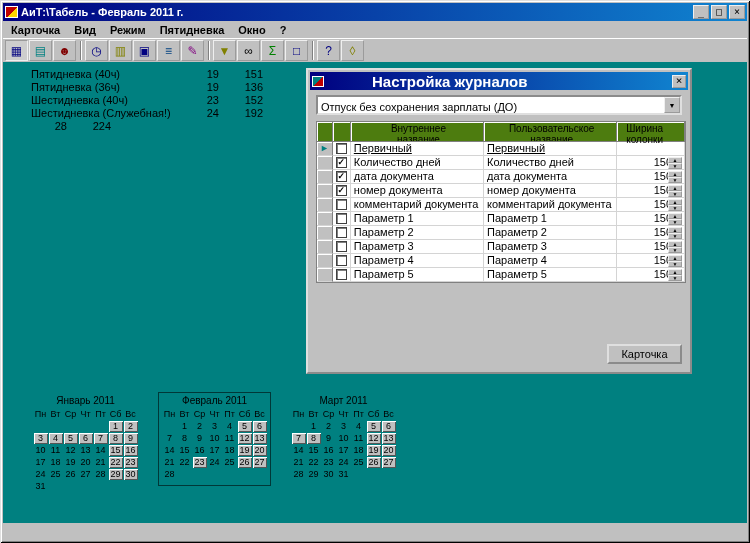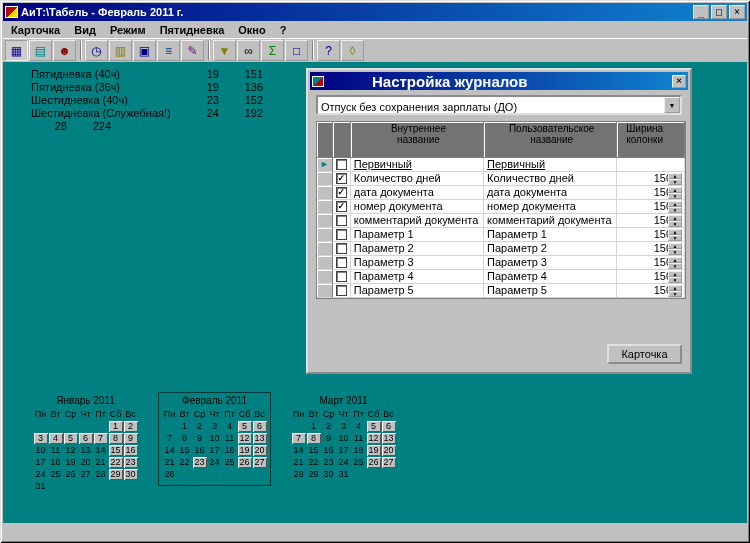--- a/index.html
+++ b/index.html
@@ -56,22 +56,22 @@
   .dlg-close { width:14px; height:13px; font-size:11px; }
 
   .combo { margin:5px 6px 0; height:20px; background:#fff; border:2px inset #dfdfdf;
            display:flex; align-items:flex-end; }
   .combo-text { flex:1; font-size:11px; padding-left:3px; white-space:nowrap; overflow:hidden; color:#000; }
   .combo-btn { width:16px; height:16px; flex:none; background:#c0c0c0; border:1px outset #efefef;
                font-size:7px; line-height:7px; display:flex; align-items:center; justify-content:center; padding:0; }
 
   .grid { width:370px; margin:6px; border:1px solid #808080; background:#fff; }
   .grid-header { display:flex; }
-  .grid-header .cell { background:#737373; font-size:10px; line-height:11px; text-align:center;
-                       height:36px; border-right:1px solid #808080; border-bottom:1px solid #808080;
+  .grid-header .cell { background:#4d7c0f; font-size:10px; line-height:11px; text-align:center;
+                       height:20px; border-right:1px solid #808080; border-bottom:1px solid #808080;
                        box-shadow:inset 1px 1px 0 #fff; white-space:pre-line; padding-top:1px; color:#000; }
   .grid-row { display:flex; height:14px; }
   .grid-row .cell { border-right:1px solid #d4d4d4; border-bottom:1px solid #d4d4d4;
                     font-size:11px; line-height:13px; color:#000; }
   .c-ind { width:16px; text-align:center; }
   .grid-row .c-ind { background:#c0c0c0; border-right:1px solid #808080;
                      box-shadow:inset 1px 1px 0 #fff; color:#008080; font-size:9px; }
   .c-cb { width:18px; display:flex; align-items:center; justify-content:center; }
   .c-name { width:134px; padding-left:3px; white-space:nowrap; overflow:hidden; }
   .c-name.und { text-decoration:underline; }

